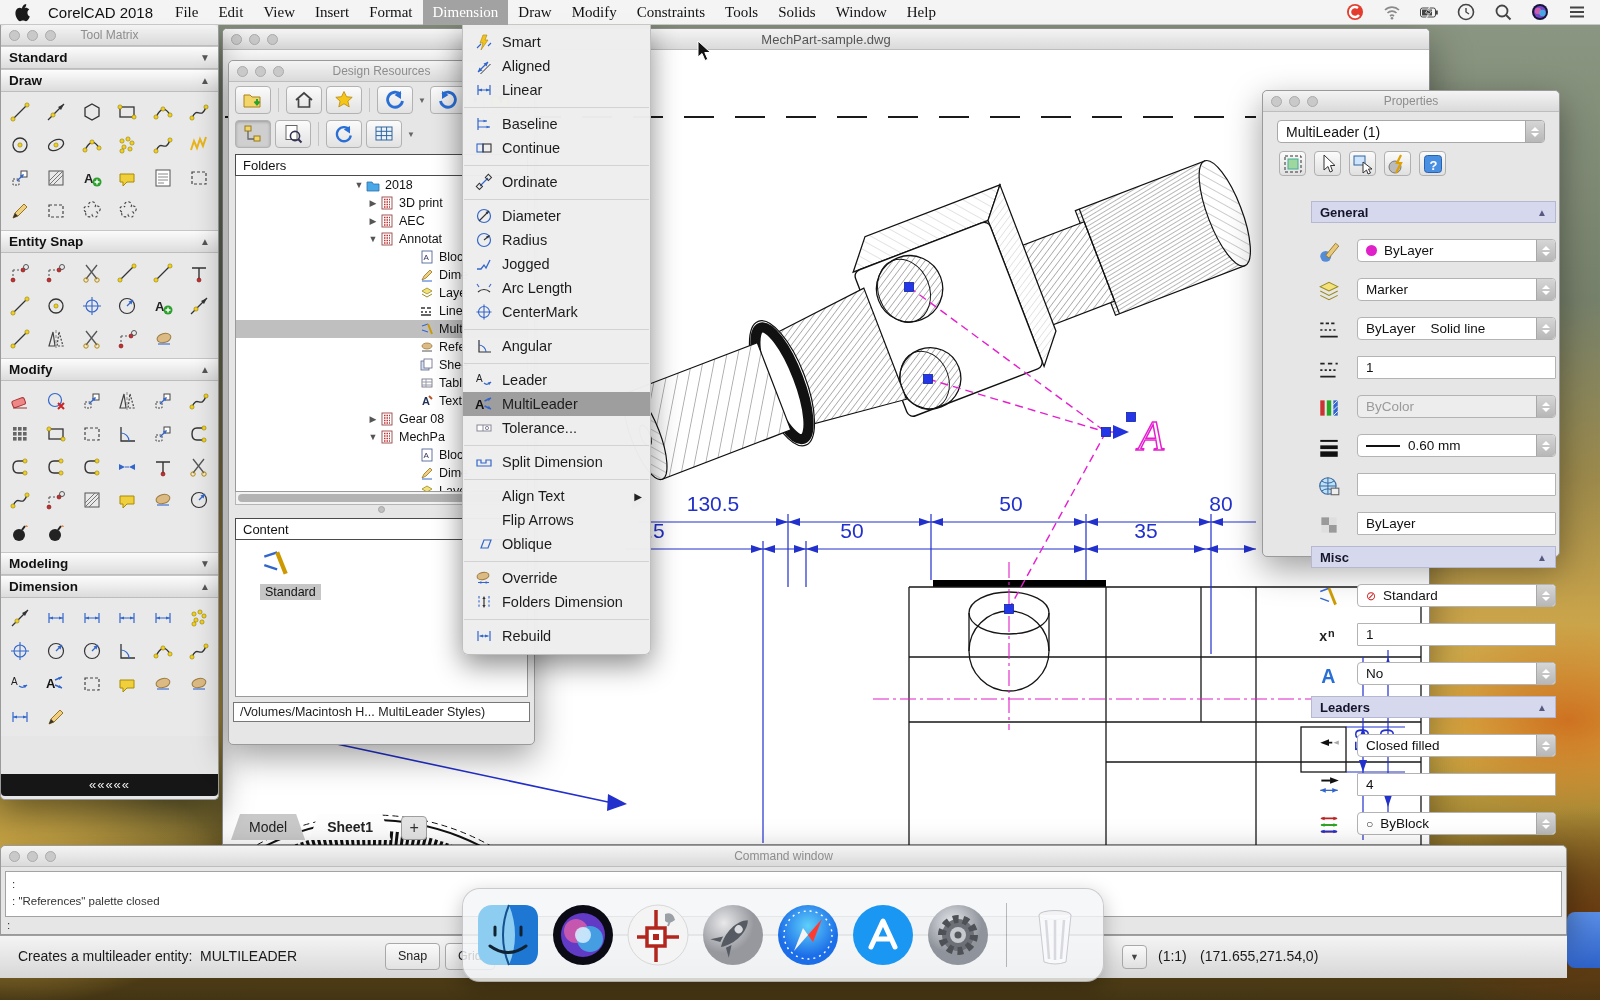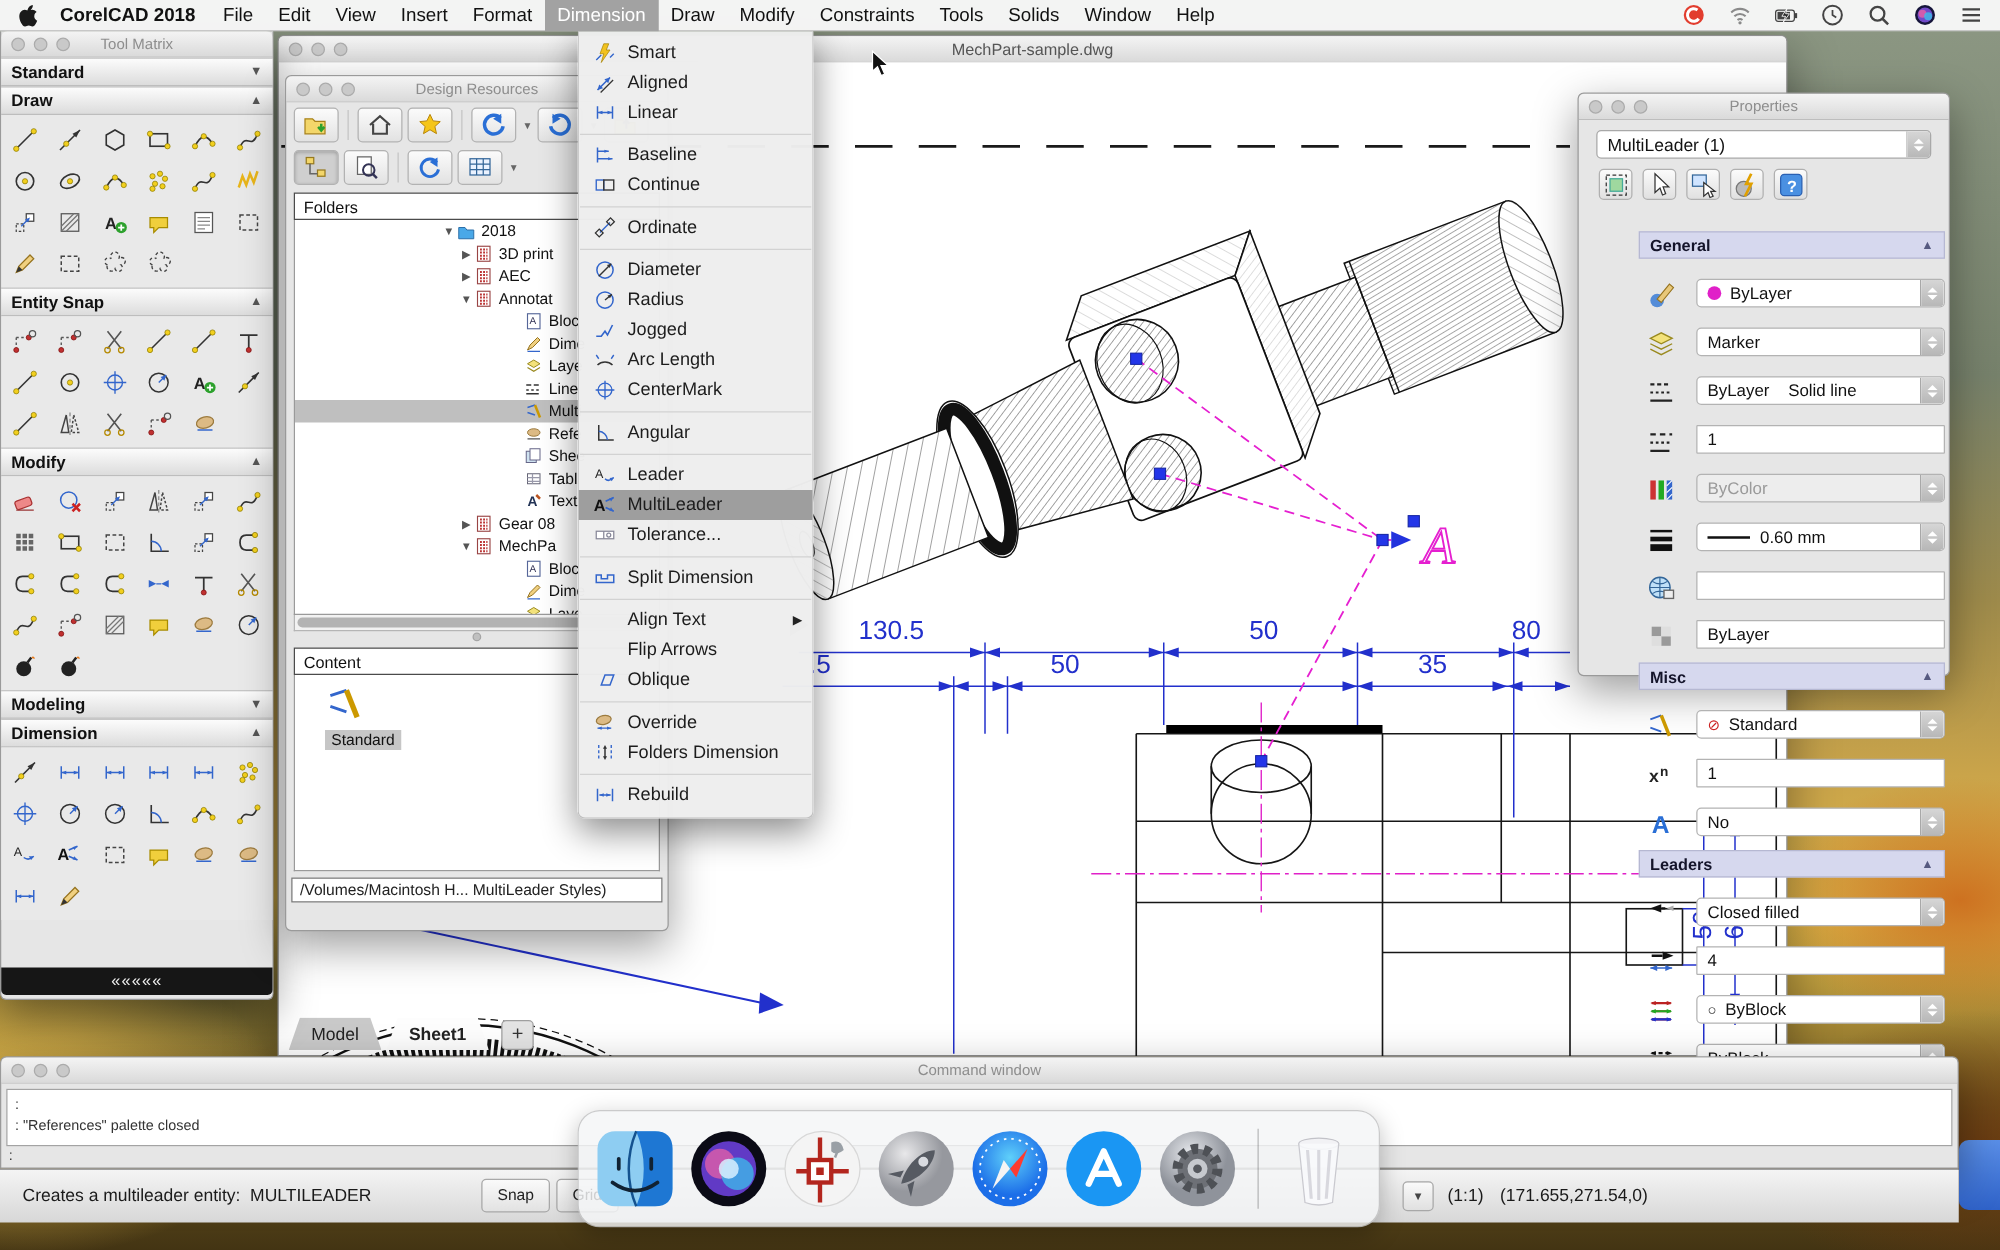--- a/index.html
+++ b/index.html
@@ -23,22 +23,22 @@
  background:linear-gradient(#f4f4f4,#dadada);border-bottom:1px solid #bdbdbd;border-radius:5px 5px 0 0;
  color:#8d8d8d;font-size:12px;}
 .tl{position:absolute;left:8px;top:4.5px;display:flex;gap:7px;}
 .tl span{width:11px;height:11px;border-radius:50%;background:#c9c9c9;border:1px solid #ababab;display:block;}
 
 
 #menubar{position:absolute;left:0;top:0;width:1600px;height:25px;z-index:9;
  background:rgba(247,247,247,.97);border-bottom:1px solid rgba(0,0,0,.18);
  display:flex;align-items:center;padding-left:14px;font-size:15px;color:#111;}
 .mb-apple{width:18px;height:19px;margin-right:4px;display:flex;align-items:center;}
-.mb-app{font-weight:bold;padding:0 12px;}
-.mb-item{padding:0 10px;height:25px;line-height:25px;}
+.mb-app{font-weight:normal;padding:0 12px;}
+.mb-item{padding:0 10px;height:25px;line-height:25px;font-family:Liberation Serif, serif;}
 .mb-item.active{background:#a2a2a2;color:#fff;}
 #mb-right{margin-left:auto;display:flex;align-items:center;gap:18px;padding-right:14px;}
 #mb-right .sic{width:19px;height:19px;display:flex;align-items:center;justify-content:center;}
 
 
 #dimmenu{position:absolute;left:462px;top:25px;width:189px;z-index:7;background:rgba(238,238,238,.98);
  border:1px solid #bfbfbf;border-top:none;border-radius:0 0 6px 6px;box-shadow:0 10px 28px rgba(0,0,0,.45);
  padding:5px 0 6px 0;}
 .mitem{height:24px;display:flex;align-items:center;padding:0 8px 0 12px;font-size:14.5px;color:#1c1c1c;}
 .mitem.hl{background:#9e9e9e;}
@@ -91,21 +91,21 @@
 #drawwin .ptitle{border-radius:4px 4px 0 0;color:#555;font-size:13px;}
 #canvas{position:absolute;left:0;top:21px;}
 .sheettabs{position:absolute;left:8px;bottom:4px;display:flex;align-items:flex-end;gap:4px;z-index:3;}
 .stab{height:26px;line-height:26px;padding:0 18px;font-size:14px;color:#222;background:#c9c9c9;
  clip-path:polygon(9px 0,calc(100% - 9px) 0,100% 100%,0 100%);}
 .stab.active{background:#fdfdfd;font-weight:bold;}
 .saddtab{width:26px;height:24px;background:#e3e3e3;border:1px solid #9f9f9f;border-radius:4px;text-align:center;
  line-height:22px;font-size:16px;color:#333;margin-left:6px;}
 
 
-#properties{position:absolute;left:1262px;top:74px;width:298px;height:467px;z-index:4;}
+#properties{position:absolute;left:1262px;top:90px;width:298px;height:467px;z-index:4;}
 .prop-combo{margin:8px 14px 0 14px;height:23px;background:#ffffff;border:1px solid #a8a8a8;border-radius:4px;
  display:flex;align-items:center;font-size:14px;color:#111;padding-left:8px;position:relative;}
 .stepper{width:19px;align-self:stretch;margin-left:auto;background:linear-gradient(#d6d6d6,#b7b7b7);
  border-left:1px solid #a8a8a8;border-radius:0 3px 3px 0;display:flex;flex-direction:column;align-items:center;justify-content:center;gap:2px;flex:0 0 19px;}
 .stepper i{display:block;width:0;height:0;border-left:4px solid transparent;border-right:4px solid transparent;}
 .stepper i.up{border-bottom:4px solid #fff;} .stepper i.dn{border-top:4px solid #fff;}
 .prop-toolbar{display:flex;gap:8px;margin:8px 0 0 16px;}
 .ptb{width:27px;height:25px;background:linear-gradient(#fbfbfb,#e0e0e0);border:1px solid #b0b0b0;border-radius:4px;
  display:flex;align-items:center;justify-content:center;}
 #prop-body{position:absolute;left:48px;top:110px;width:245px;}

